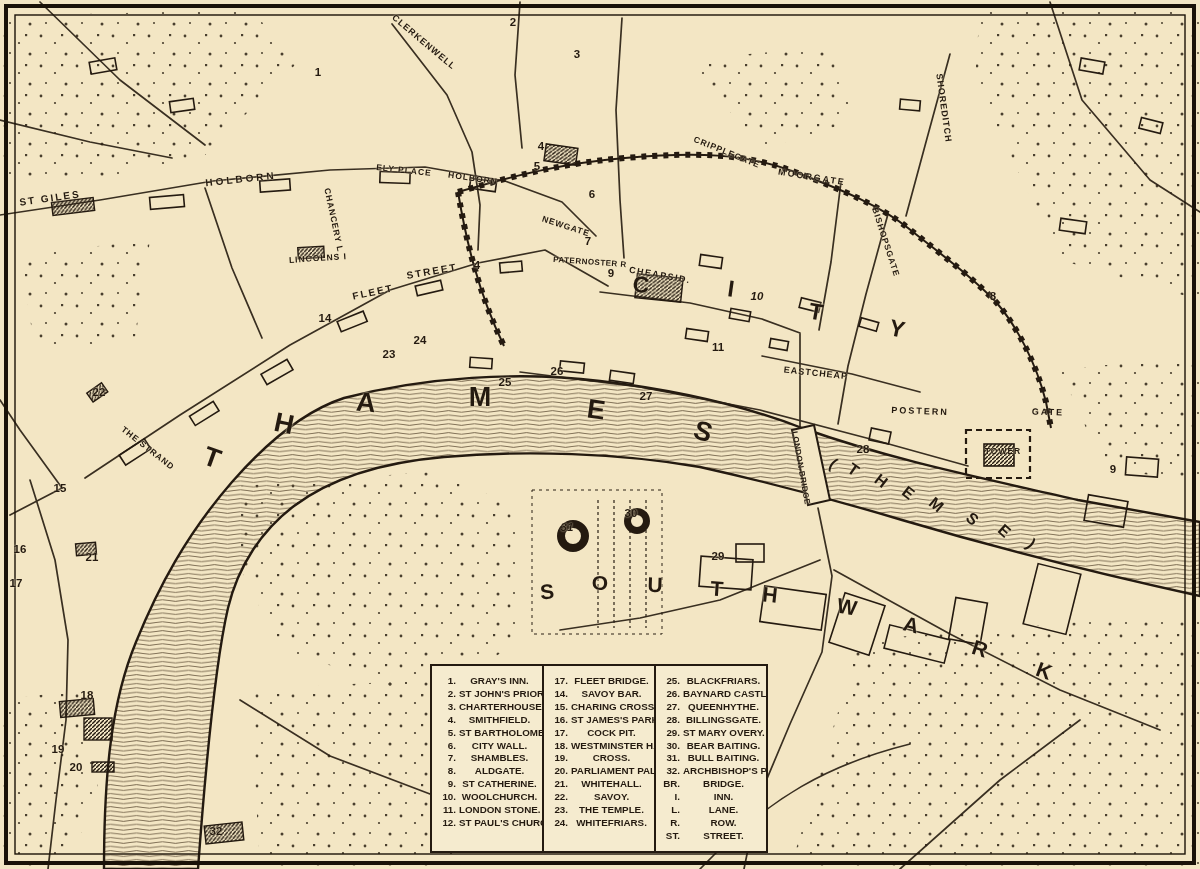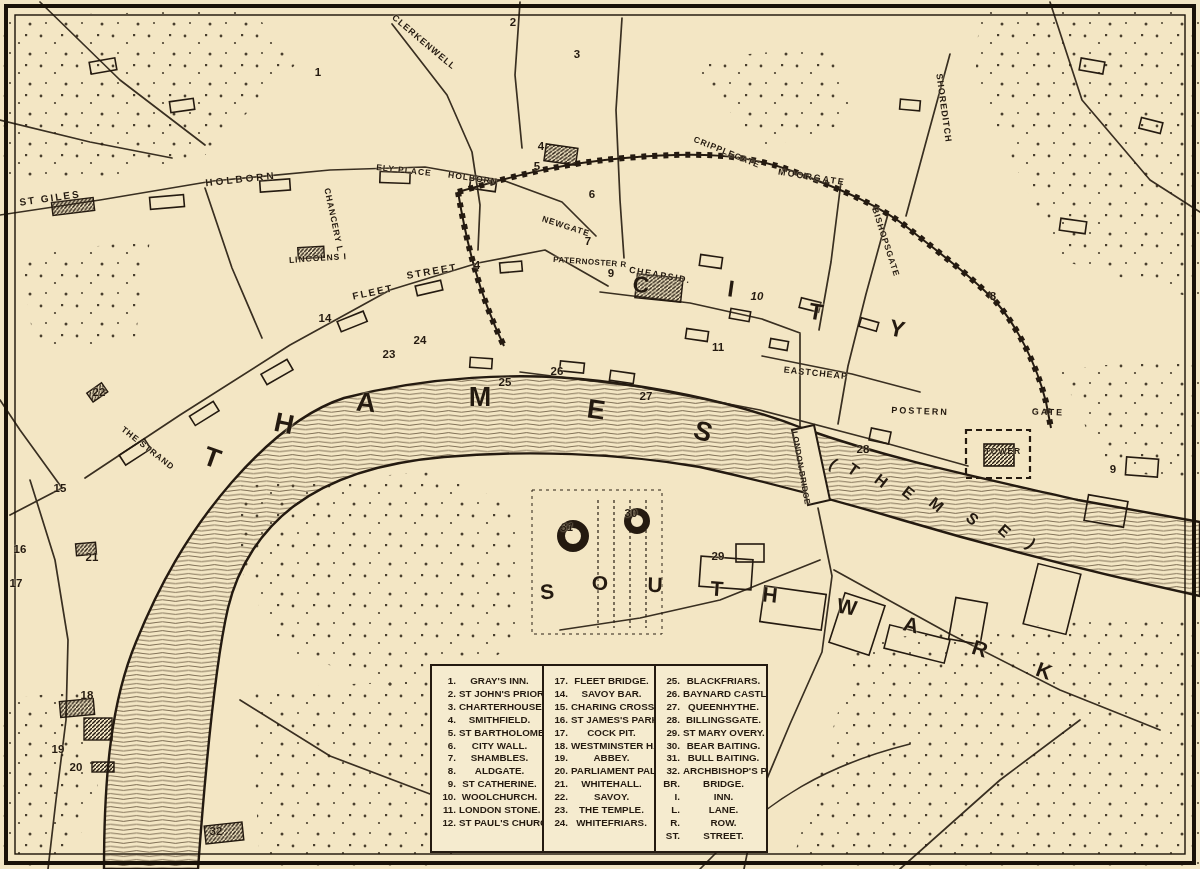--- a/index.html
+++ b/index.html
@@ -350,21 +350,21 @@
         <div class="legend-row">
           <span class="lnum">17.</span>
           <span class="lname">COCK PIT.</span>
         </div>
         <div class="legend-row">
           <span class="lnum">18.</span>
           <span class="lname">WESTMINSTER HALL</span>
         </div>
         <div class="legend-row">
           <span class="lnum">19.</span>
-          <span class="lname">ABBEY.</span>
+          <span class="lname">CROSS.</span>
         </div>
         <div class="legend-row">
           <span class="lnum">20.</span>
           <span class="lname">PARLIAMENT PAL.</span>
         </div>
         <div class="legend-row">
           <span class="lnum">21.</span>
           <span class="lname">WHITEHALL.</span>
         </div>
         <div class="legend-row">

